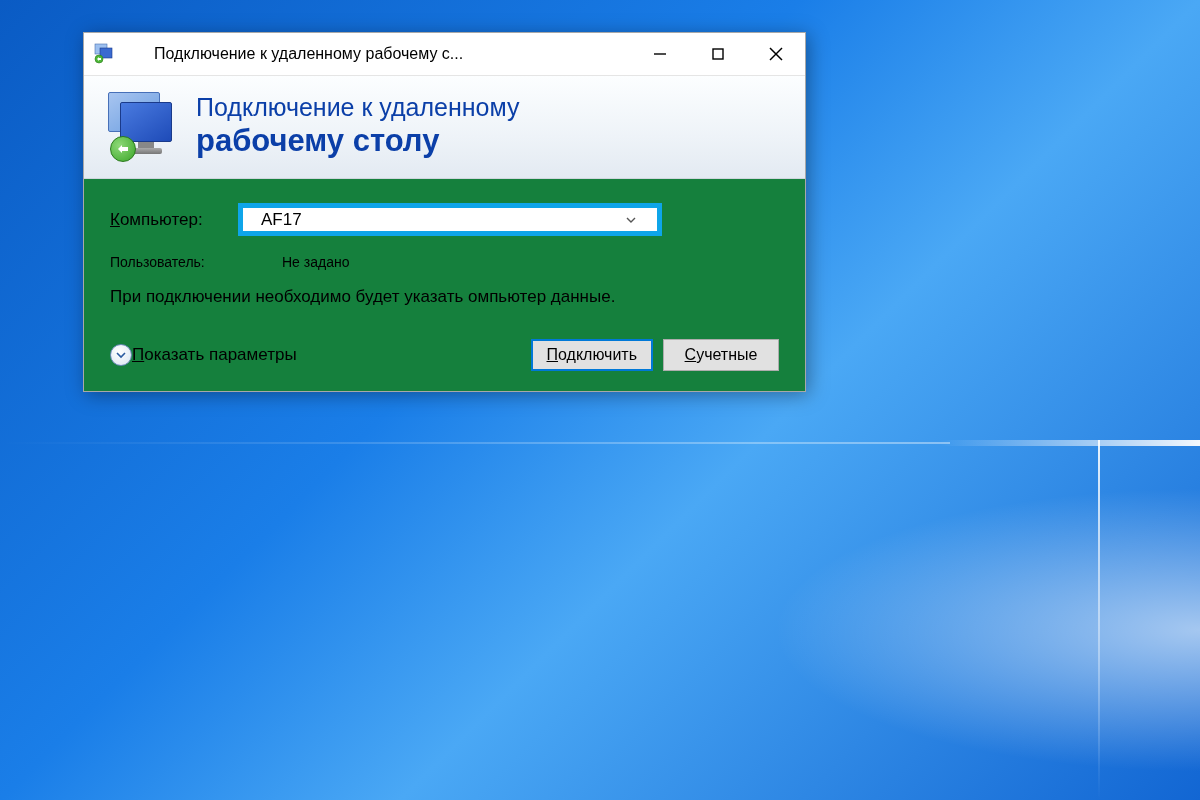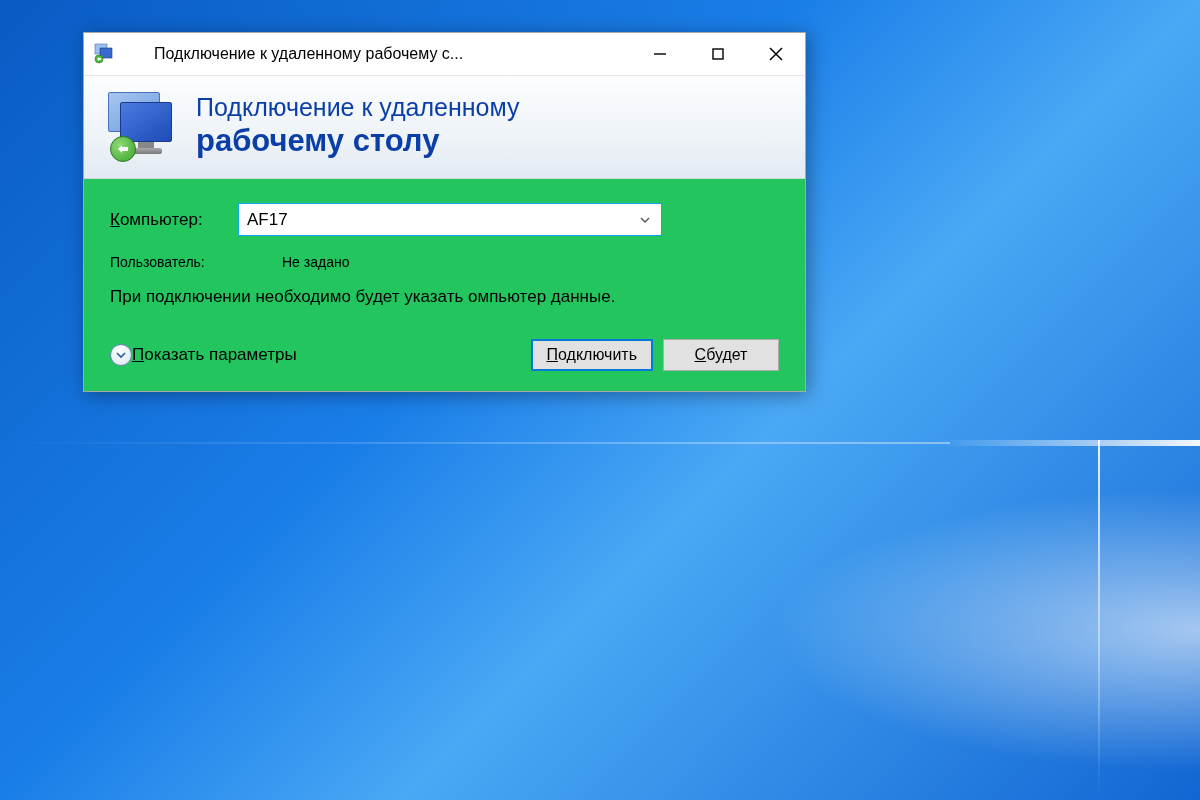--- a/index.html
+++ b/index.html
@@ -147,43 +147,43 @@
       align-items: center;
       justify-content: center;
       color: #fff;
       font-size: 14px;
       font-weight: bold;
     }
     .header-text { color: #0b3fa8; }
     .header-line1 { font-size: 25px; font-weight: 400; line-height: 1.2; }
     .header-line2 { font-size: 31px; font-weight: 700; line-height: 1.2; }
     .body-panel {
-      background: #22c55e;
+      background: #15803d;
       padding: 24px 26px 20px 26px;
     }
     .form-row {
       display: flex;
       align-items: center;
       margin-bottom: 18px;
     }
     .label-col {
       width: 128px;
       font-size: 17px;
       color: #000;
     }
     .underline-first { text-decoration: underline; }
     .combo {
       flex: 1;
       max-width: 424px;
       height: 33px;
-      border: 1px solid #0ea5e9;
+      border: 5px solid #0ea5e9;
       background: #fff;
       display: flex;
       align-items: center;
-      padding: 0 8px;
+      padding: 0 18px;
       position: relative;
     }
     .combo-input {
       border: none;
       outline: none;
       background: transparent;
       font-size: 17px;
       flex: 1;
       font-family: inherit;
     }
@@ -330,17 +330,17 @@
             </svg>
         </div>
         <span><span class="underline-first">П</span><span>оказать параметры</span></span>
       </div>
       <button class="btn btn-primary">
           <span class="underline-first">П</span>
           <span>одключить</span>
         </button>
       <button class="btn">
           <span class="underline-first">С</span>
-          <span>будет</span>
+          <span>учетные</span>
         </button>
     </div>
   </div>
 </div>
 
 </body></html>

